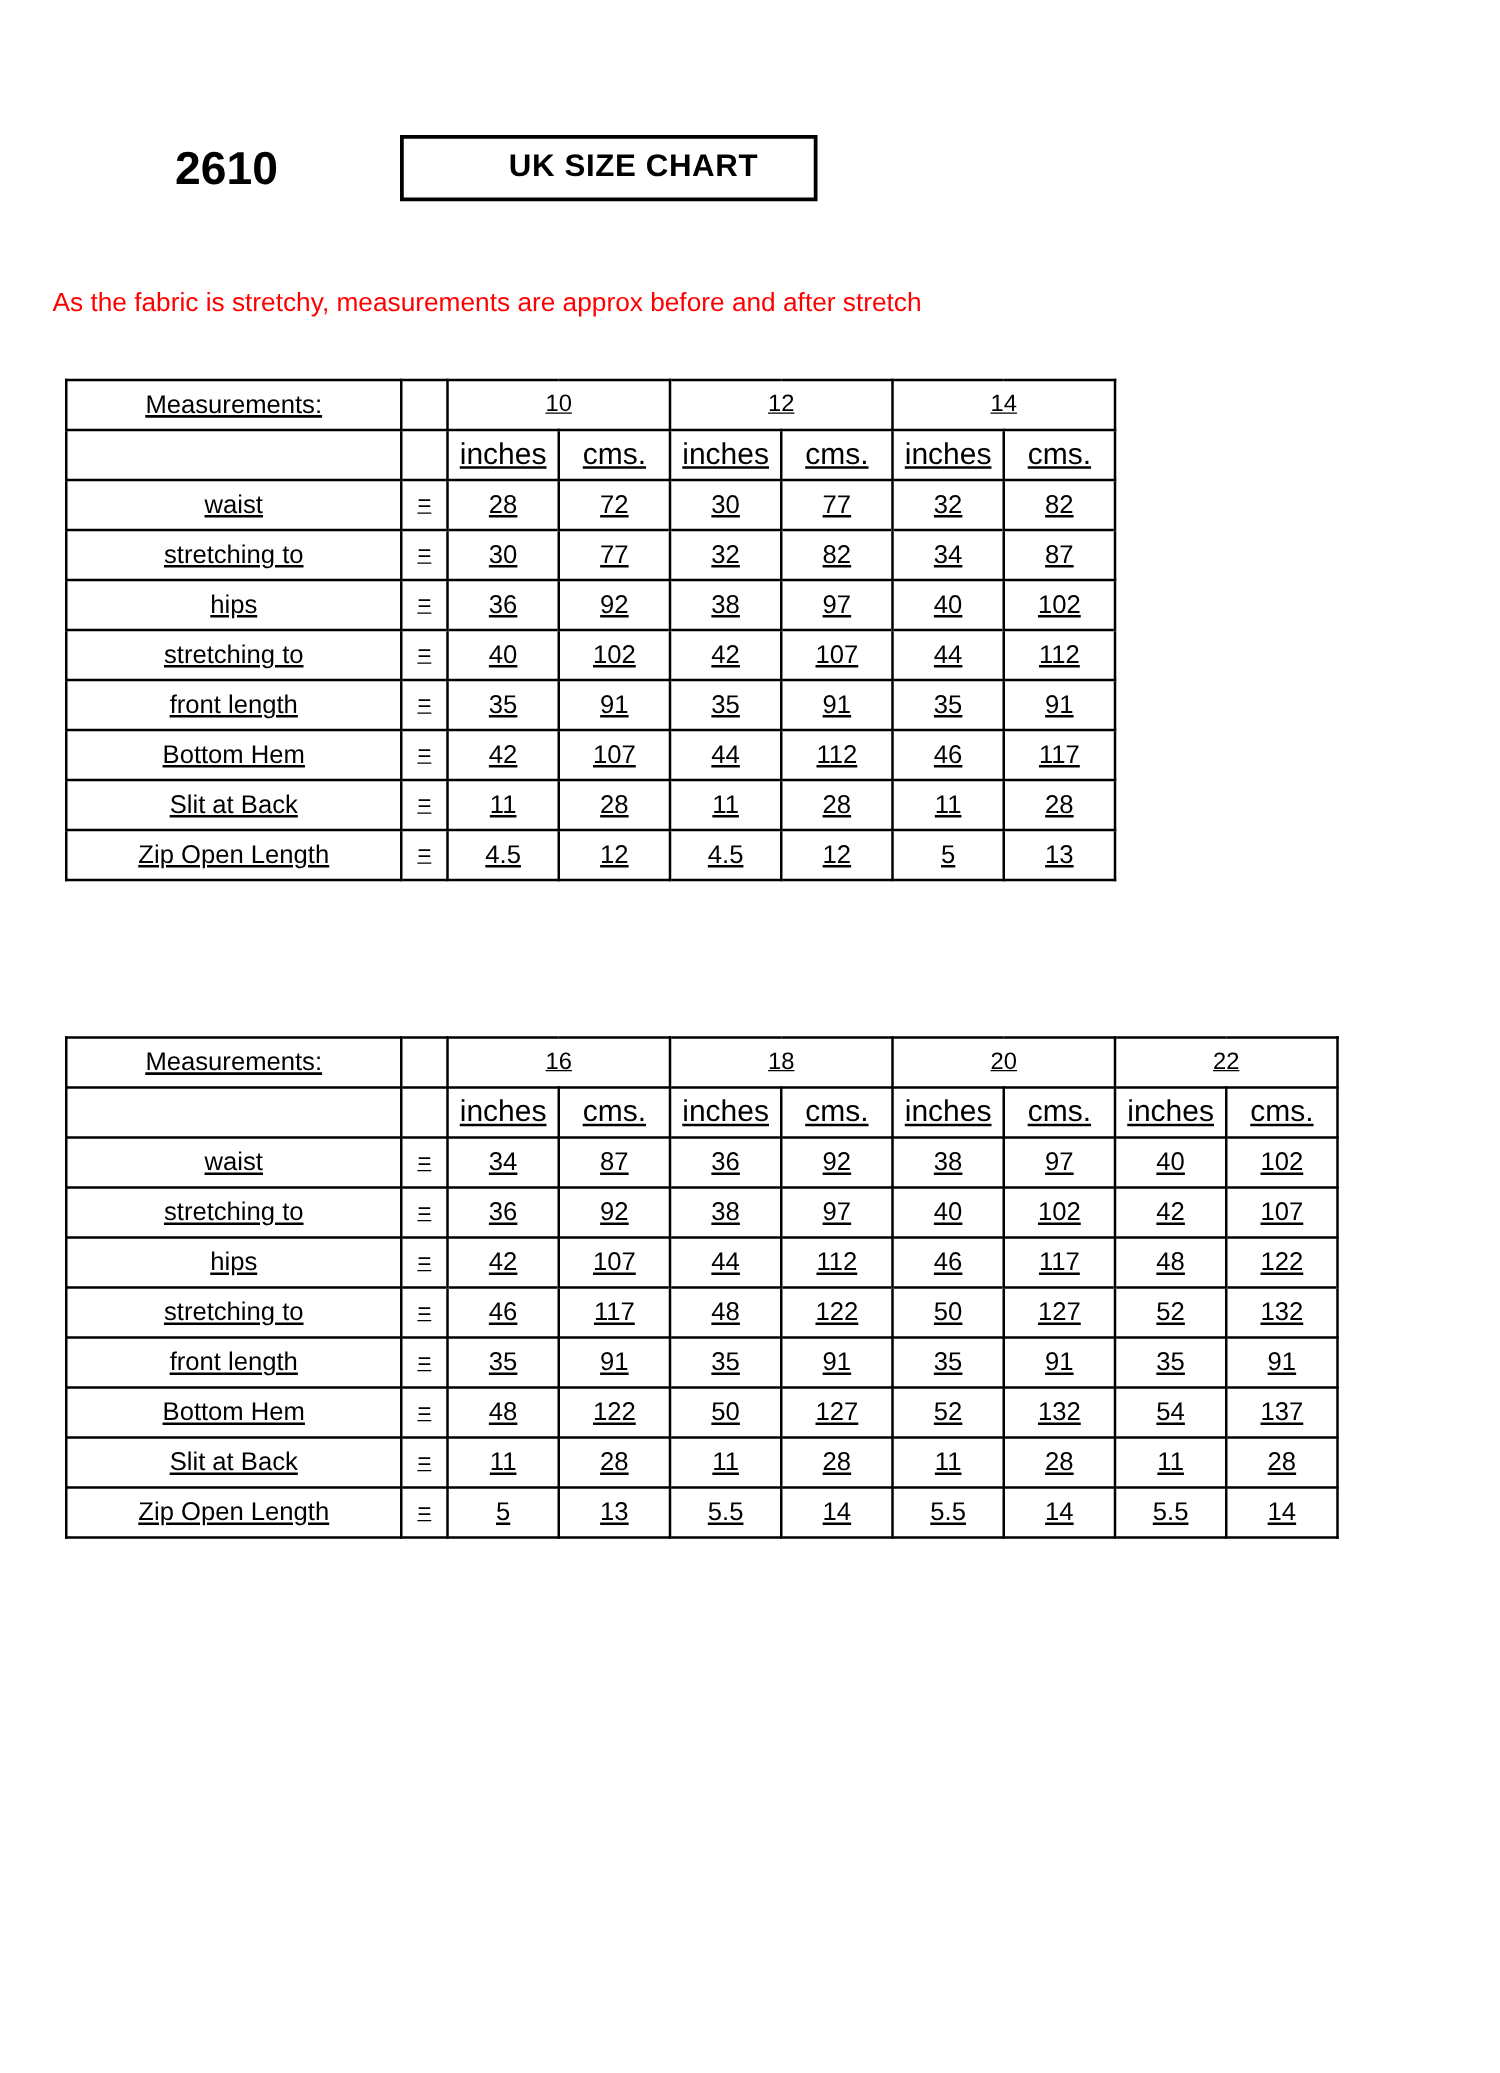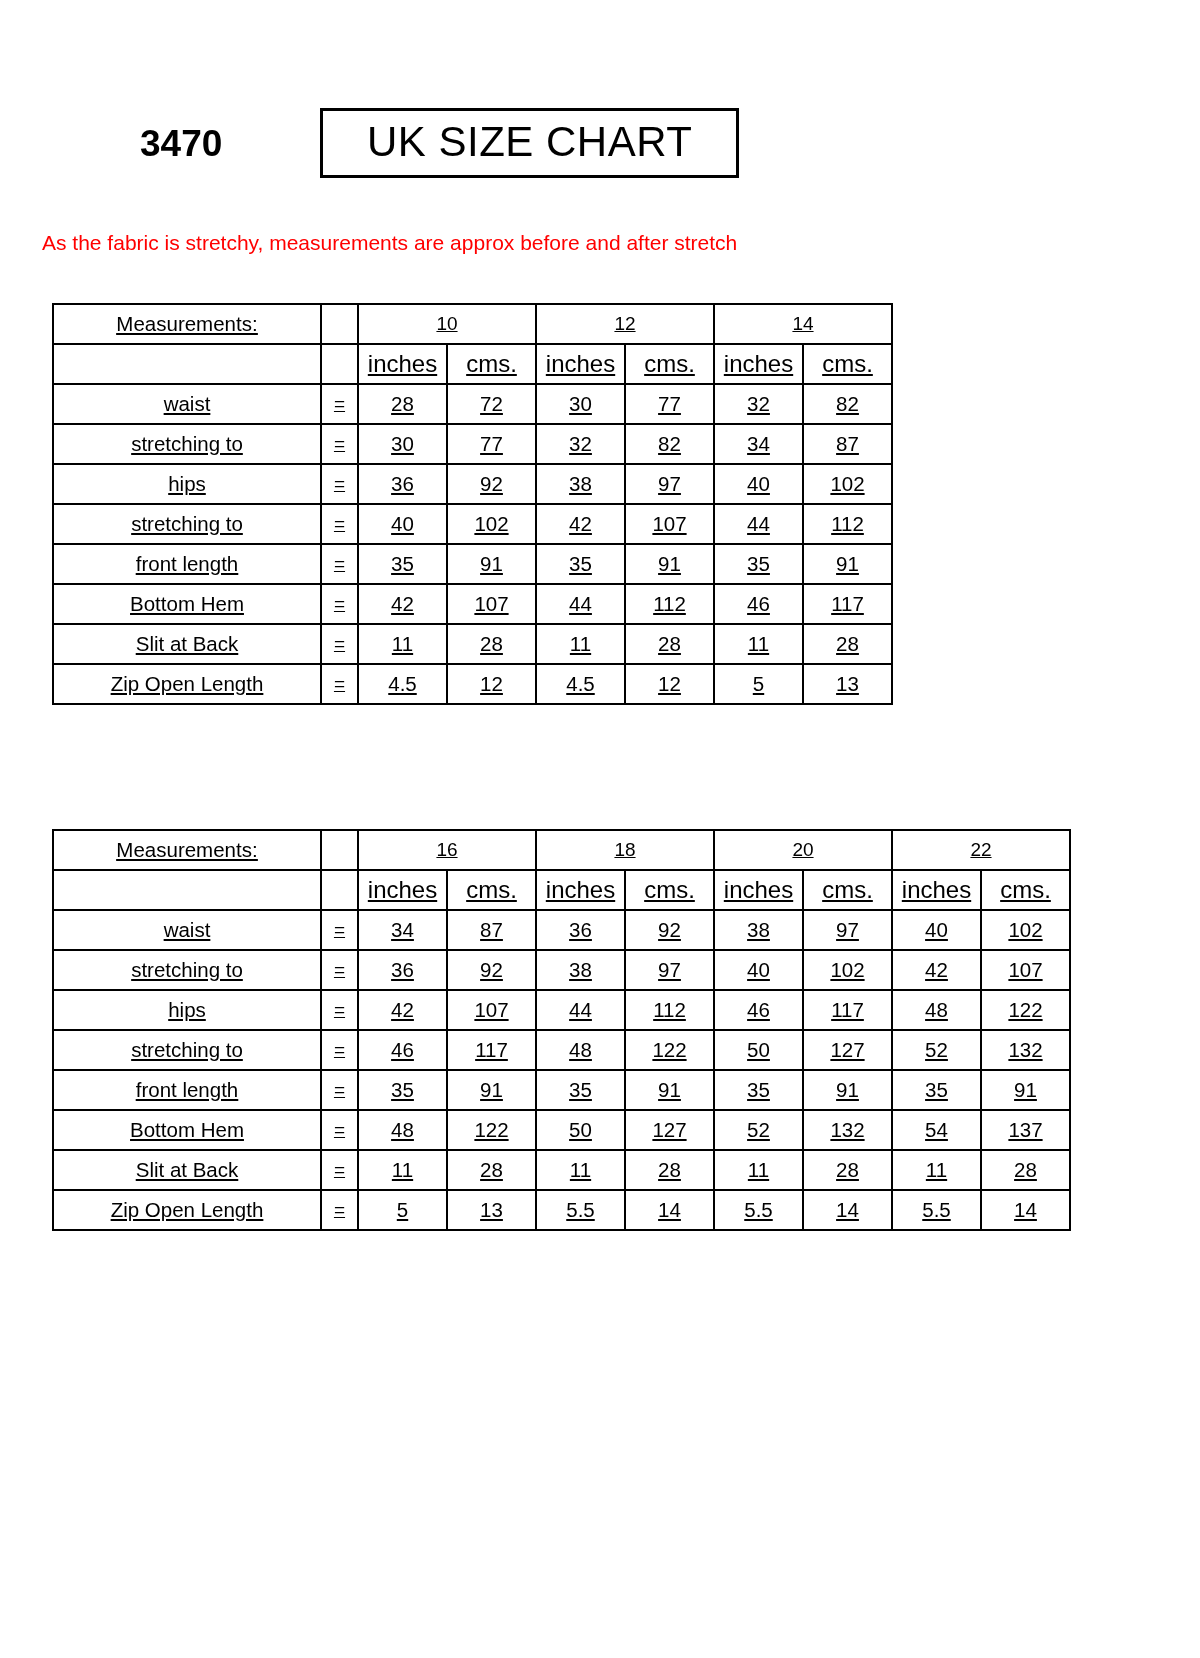--- a/index.html
+++ b/index.html
@@ -37,25 +37,26 @@
     letter-spacing: 0px;
     line-height: 1;
     width: 180px;
   }
   .title-box {
     border: 3px solid #000;
     padding: 10px 44px 12px 44px;
     margin-left: 0px;
   }
   .title-text {
-    font-size: 42px;
-    font-weight: normal;
+    font-size: 25px;
+    font-weight: bold;
     line-height: 1;
     letter-spacing: 0.5px;
     white-space: nowrap;
+    margin-left: 40px;
   }
 
   
   .note {
     position: absolute;
     left: 42px;
     top: 230px;
     color: #ff0000;
     font-size: 21px;
     line-height: 1.2;
@@ -120,21 +121,21 @@
   }
 
   
 </style>
 </head>
 <body>
 
 <div class="page">
 
   <div class="header-row">
-    <div class="doc-code">3470</div>
+    <div class="doc-code">2610</div>
     <div class="title-box">
       <div class="title-text">UK SIZE CHART</div>
     </div>
   </div>
 
   <div class="note">As the fabric is stretchy, measurements are approx before and after stretch</div>
 
   <table class="size-table" id="table-1">
     <colgroup>
       <col class="col-label">

